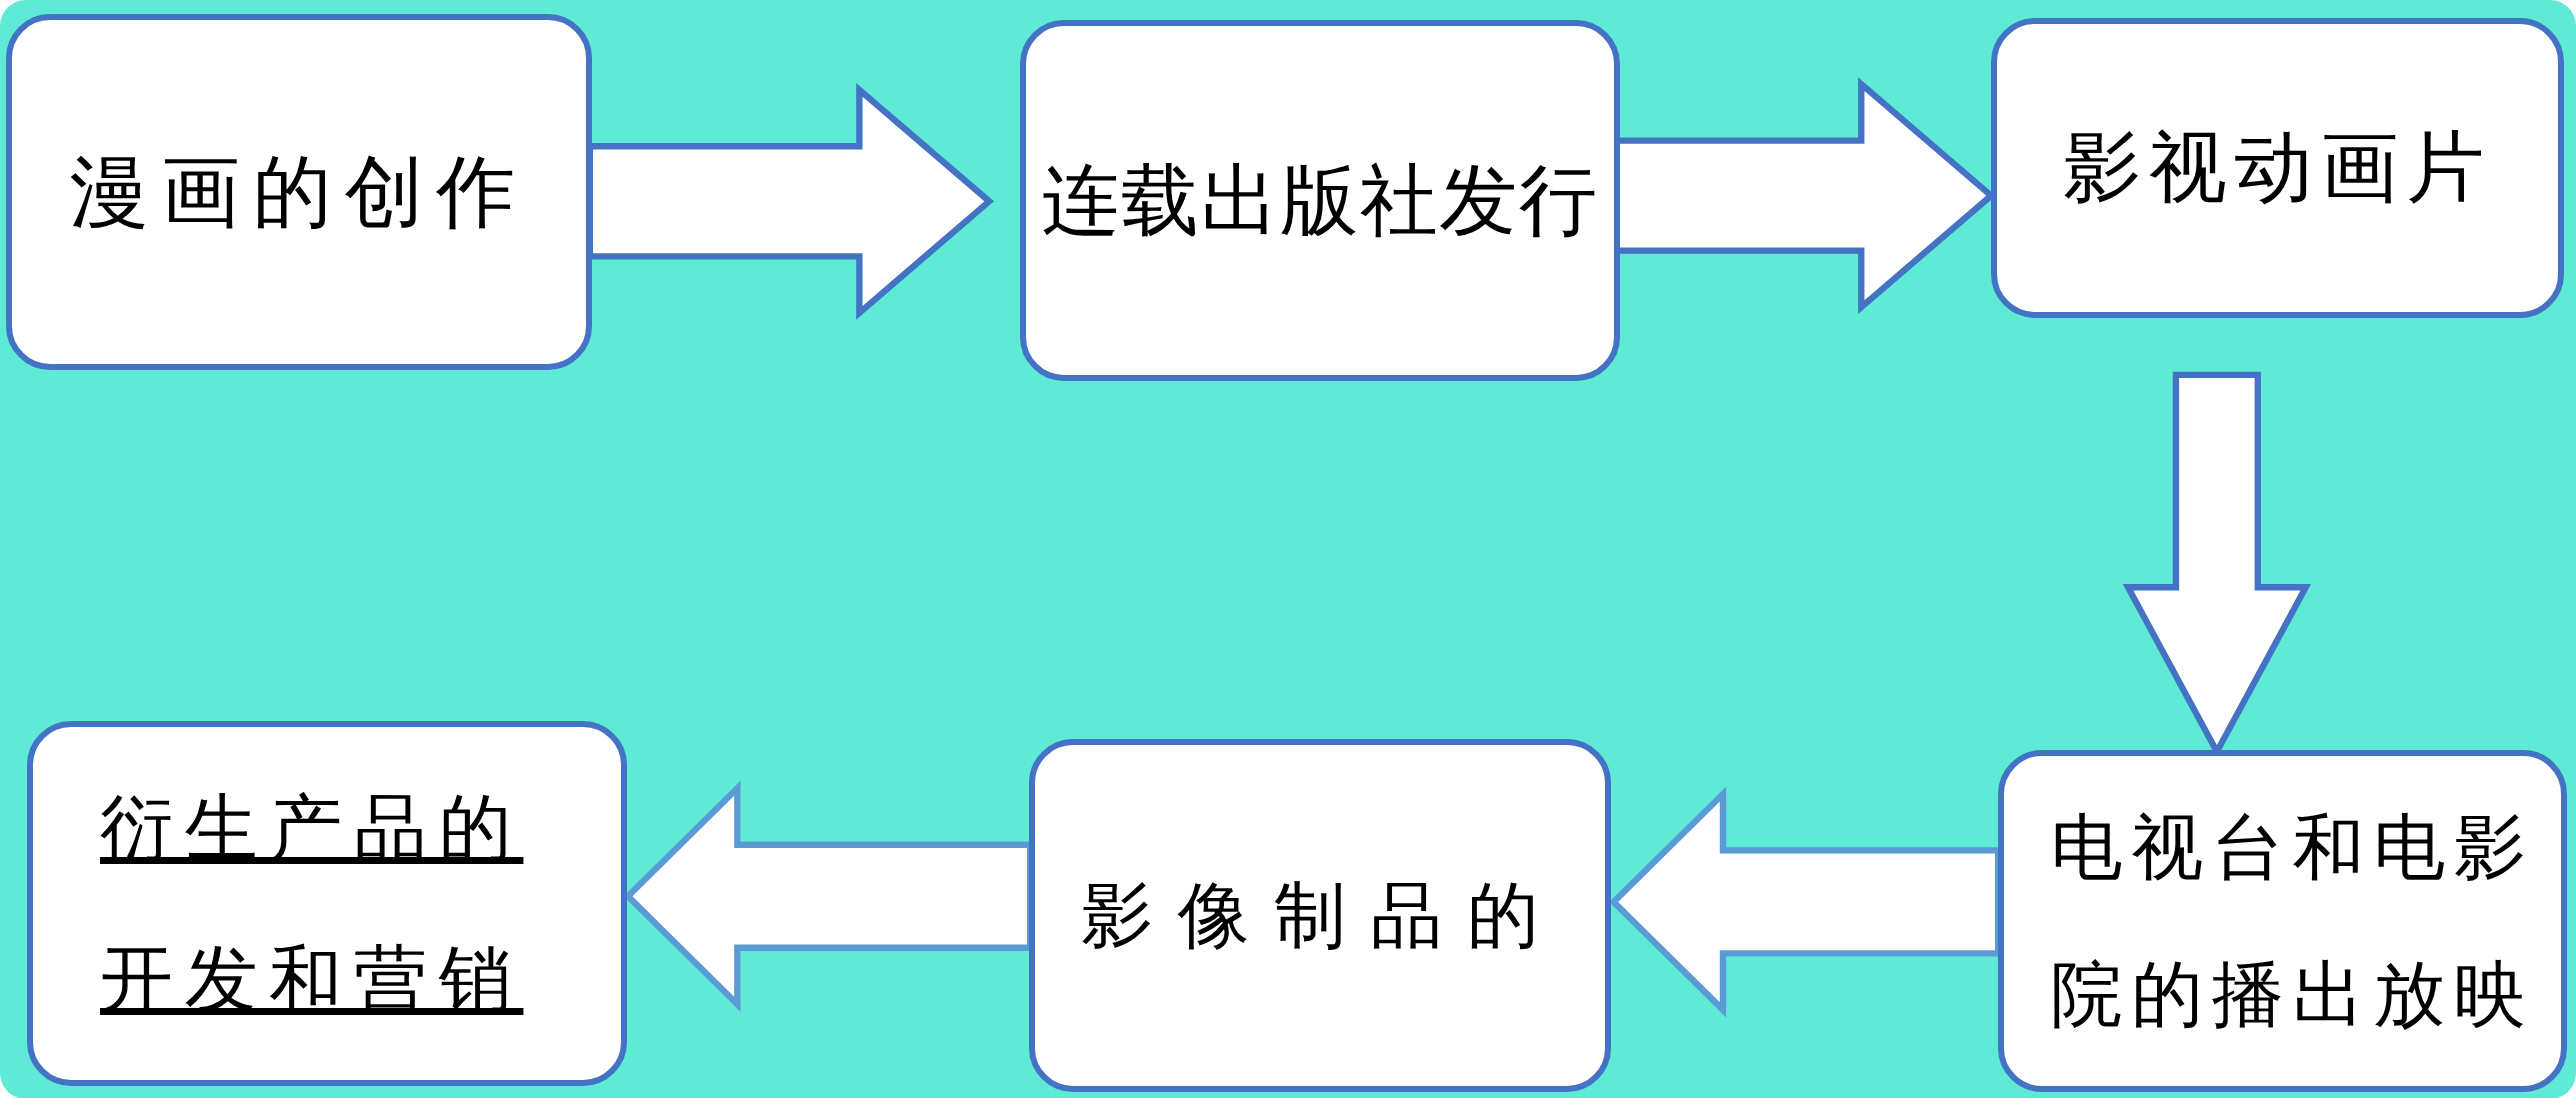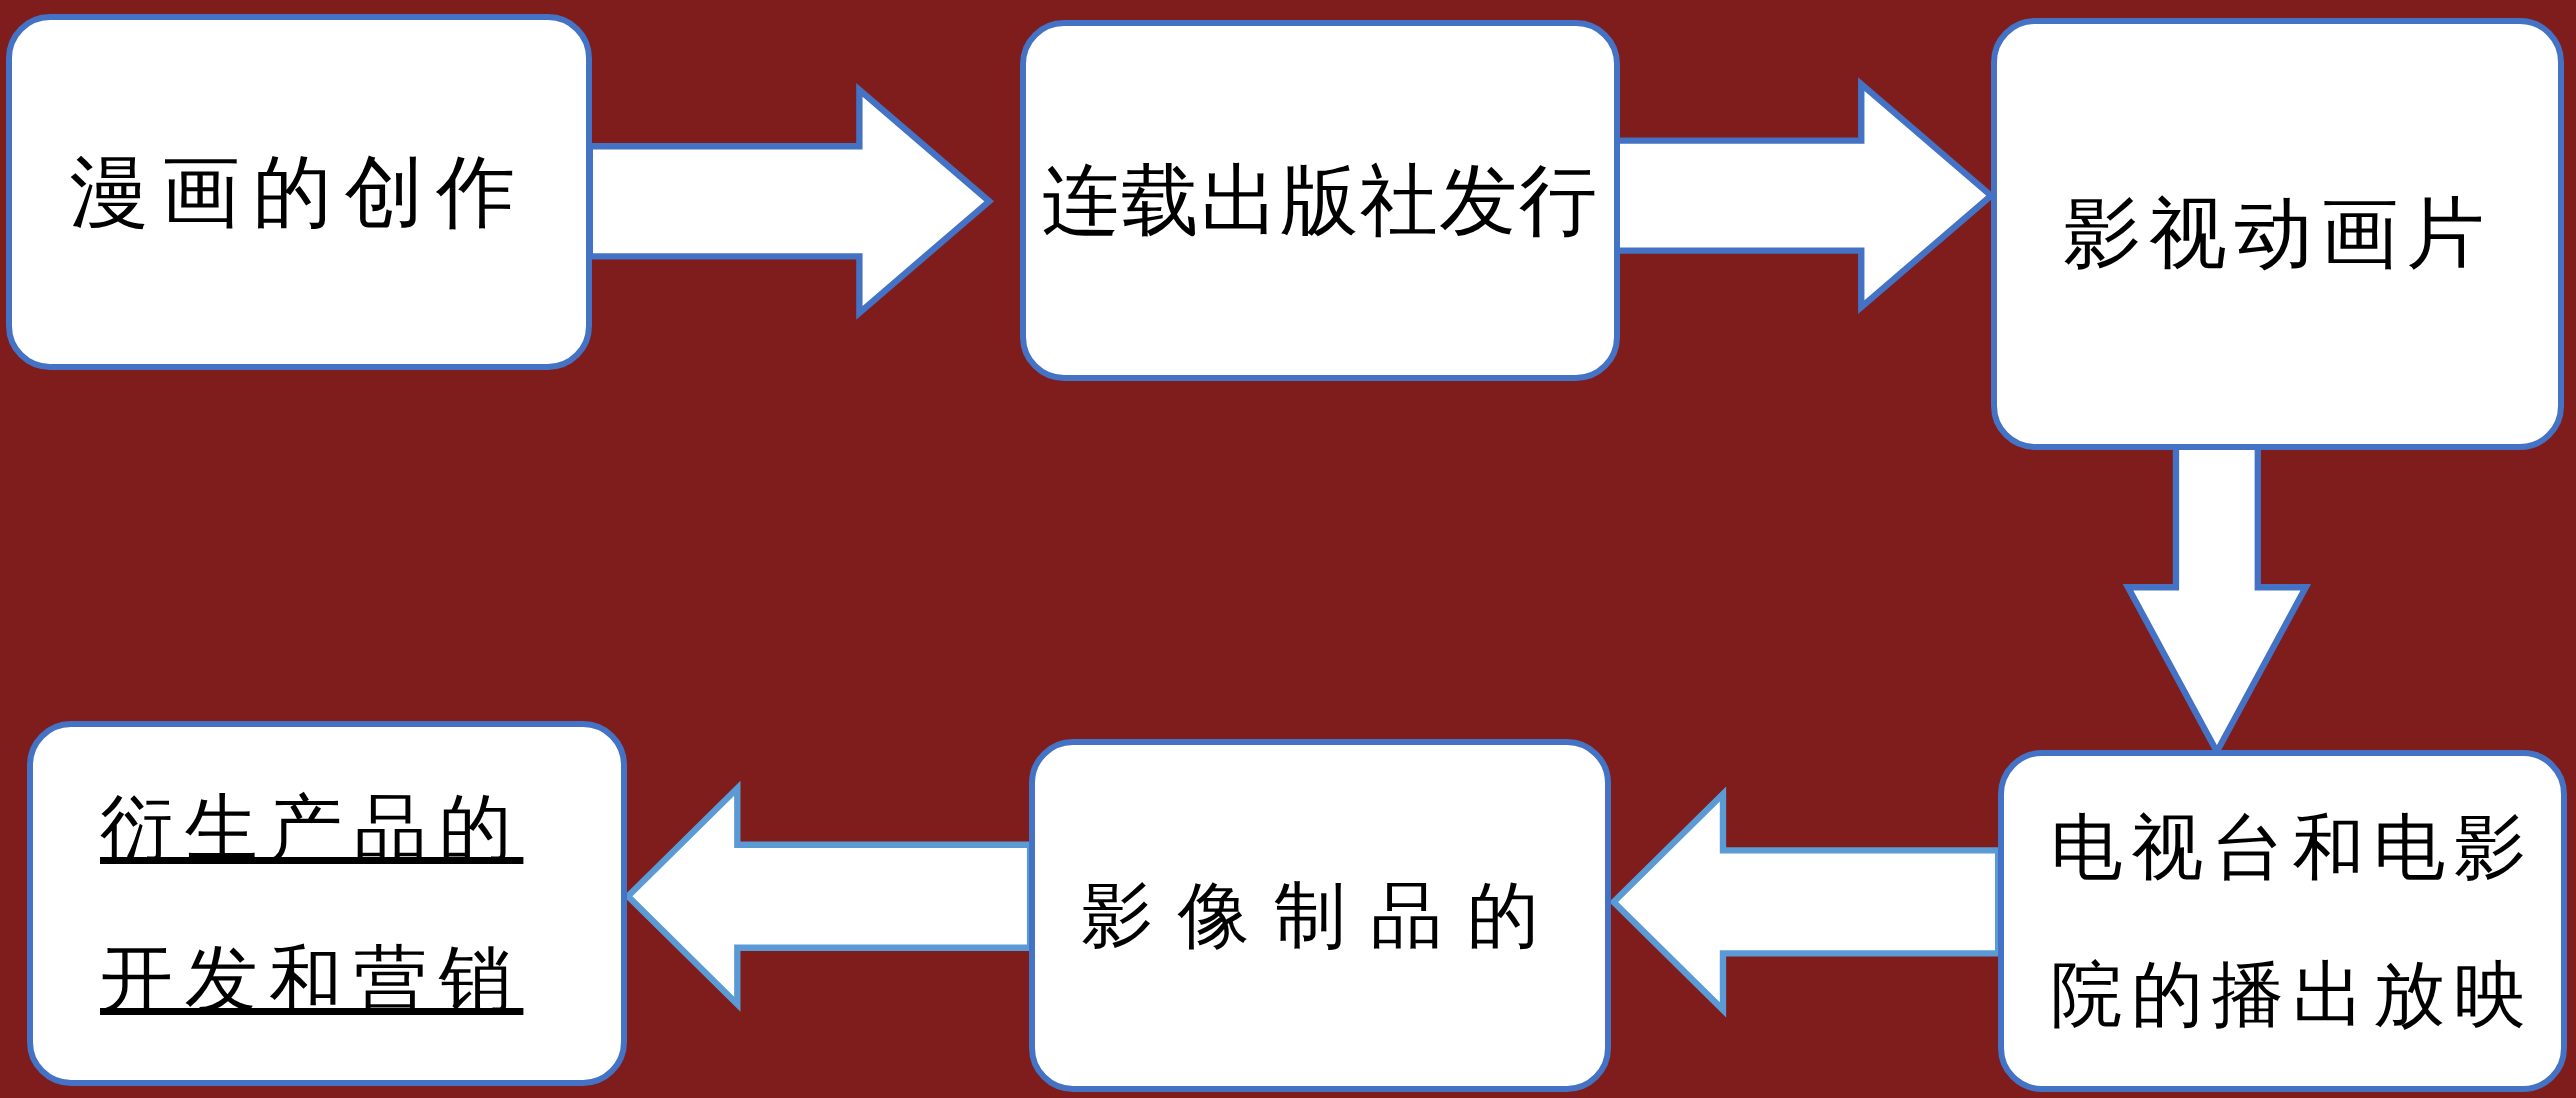--- a/index.html
+++ b/index.html
@@ -1,22 +1,23 @@
 <!DOCTYPE html>
 <html style="font-size:11.3px"><head>
 <meta charset="utf-8">
 <style>
   html, body { margin: 0; padding: 0; background: #ffffff; }
   .page {
     position: relative;
     width: 2576px;
     height: 1099px;
-    background: #7f1d1d;
+    background: #5eead4;
     overflow: hidden;
     font-family: "DejaVu Sans", sans-serif;
+    border-radius: 26px;
   }
   svg.arrow-layer {
     position: absolute;
     left: 0; top: 0;
     width: 2576px;
     height: 1099px;
   }
   .node {
     position: absolute;
     box-sizing: border-box;
@@ -28,21 +29,21 @@
     justify-content: center;
     align-items: center;
     color: #000000;
   }
   .node .line { white-space: nowrap; line-height: 1.15; }
   
   .n1 { left: 5.6px;    top: 14px;   width: 586px; height: 356px; font-size: 79px; letter-spacing: 0.16em; }
   
   .n2 { left: 988px; top: 20px;   width: 600px; height: 361px; font-size: 78px; letter-spacing: 0.02em; margin-left: 32px; }
   
-  .n3 { left: 1991px; top: 17.6px;   width: 573px; height: 432px; font-size: 78px; letter-spacing: 0.10em; gap: 71px; }
+  .n3 { left: 1991px; top: 17.6px;   width: 573px; height: 300px; font-size: 78px; letter-spacing: 0.10em; gap: 71px; }
   
   .n4 { left: 1998px; top: 750px; width: 569px; height: 342px; font-size: 72px; letter-spacing: 0.12em; gap: 64px; padding-left: 20px; }
   
   .n5 { left: 1029px; top: 739px; width: 582px; height: 353px; font-size: 72px; letter-spacing: 0.34em;
         gap: 67px; align-items: flex-start; padding-left: 46px; }
   
   .n6 { left: 27px;   top: 721px; width: 600px; height: 365px; font-size: 73px; letter-spacing: 0.16em;
         gap: 67px; align-items: flex-start; padding-left: 67px; text-decoration: underline; }
 </style>
 </head>

